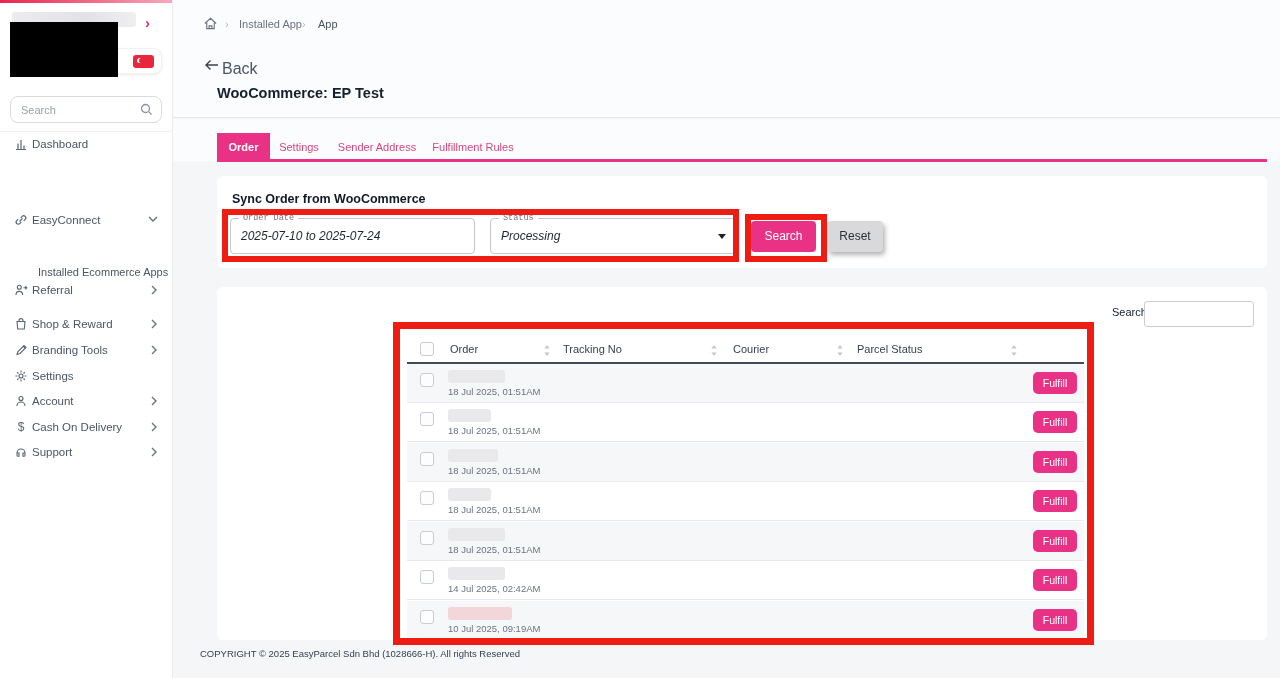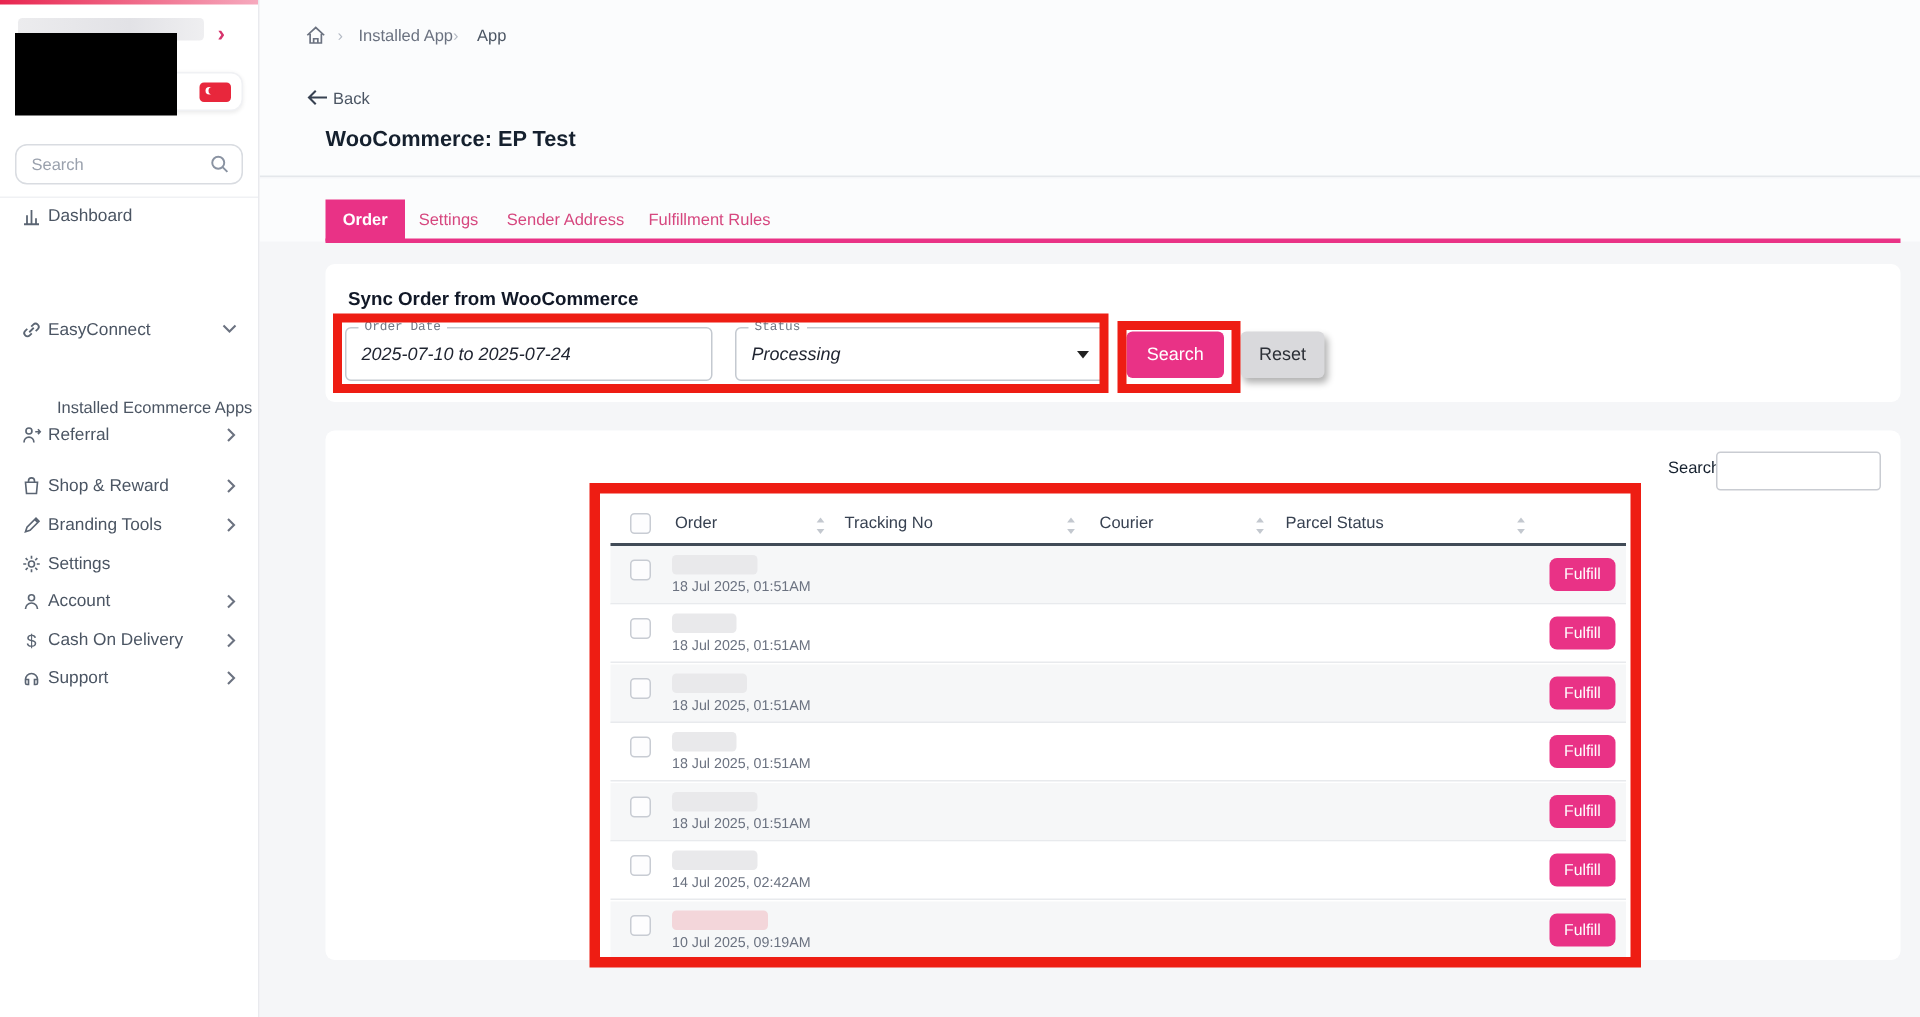--- a/index.html
+++ b/index.html
@@ -32,21 +32,21 @@
   .nav-sub.active .sub-label { color:#e93286; }
   .activebar { position:absolute; left:0; top:0; width:3px; height:26px; background:#e93286; }
 
   
   #main-header { position:absolute; left:173px; top:0; width:1107px; height:118px; background:#fbfcfd; border-bottom:1px solid #e4e7eb; }
   #tabs-zone { position:absolute; left:173px; top:119px; width:1107px; height:42px; background:#fbfcfd; }
   .crumb-home { position:absolute; left:203px; top:16px; }
   .crumb-sep { position:absolute; top:18px; font-size:11px; color:#b4bac4; }
   .crumb-txt { position:absolute; top:18px; font-size:11px; color:#6b7280; cursor:pointer; white-space:nowrap; }
   .back-row { position:absolute; left:204px; top:58px; cursor:pointer; }
-  .back-label { position:absolute; left:222px; top:60px; font-size:11px; color:#4b5563; cursor:pointer; }
+  .back-label { position:absolute; left:222px; top:60px; font-size:16px; color:#4b5563; cursor:pointer; }
   .page-title { position:absolute; left:217px; top:85px; font-size:14.5px; font-weight:700; color:#15202e; }
 
   
   .tab { position:absolute; top:133px; height:28px; line-height:28px; font-size:11px; cursor:pointer; text-align:center; }
   .tab.active { background:#e93286; color:#fff; font-weight:700; }
   .tab.plain { color:#d6477f; }
   #tab-underline { position:absolute; left:217px; top:159px; width:1050px; height:2.5px; background:#e93286; }
 
   
   .card { position:absolute; background:#fff; border-radius:6px; }
@@ -337,14 +337,15 @@
     <span class="checkbox"></span>
     <span class="pill pink" style="width:64px"></span>
     <span class="rdate">10 Jul 2025, 09:19AM</span>
     <span class="fulfill">Fulfill</span>
   </div>
 
   <div class="anno" id="anno-form"></div>
   <div class="anno" id="anno-search"></div>
   <div class="anno" id="anno-table"></div>
 
+  <div id="footer-text">COPYRIGHT © 2025 EasyParcel Sdn Bhd (1028666-H). All rights Reserved</div>
 
 </div>
 
 </body></html>

